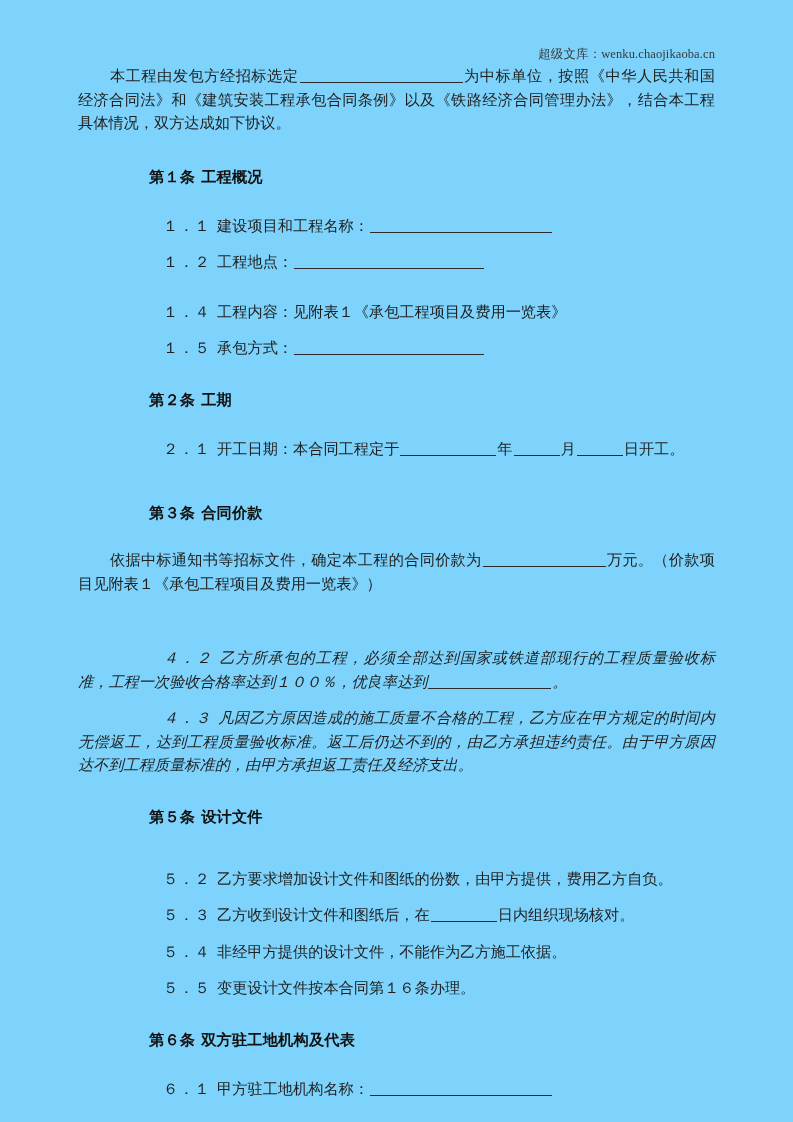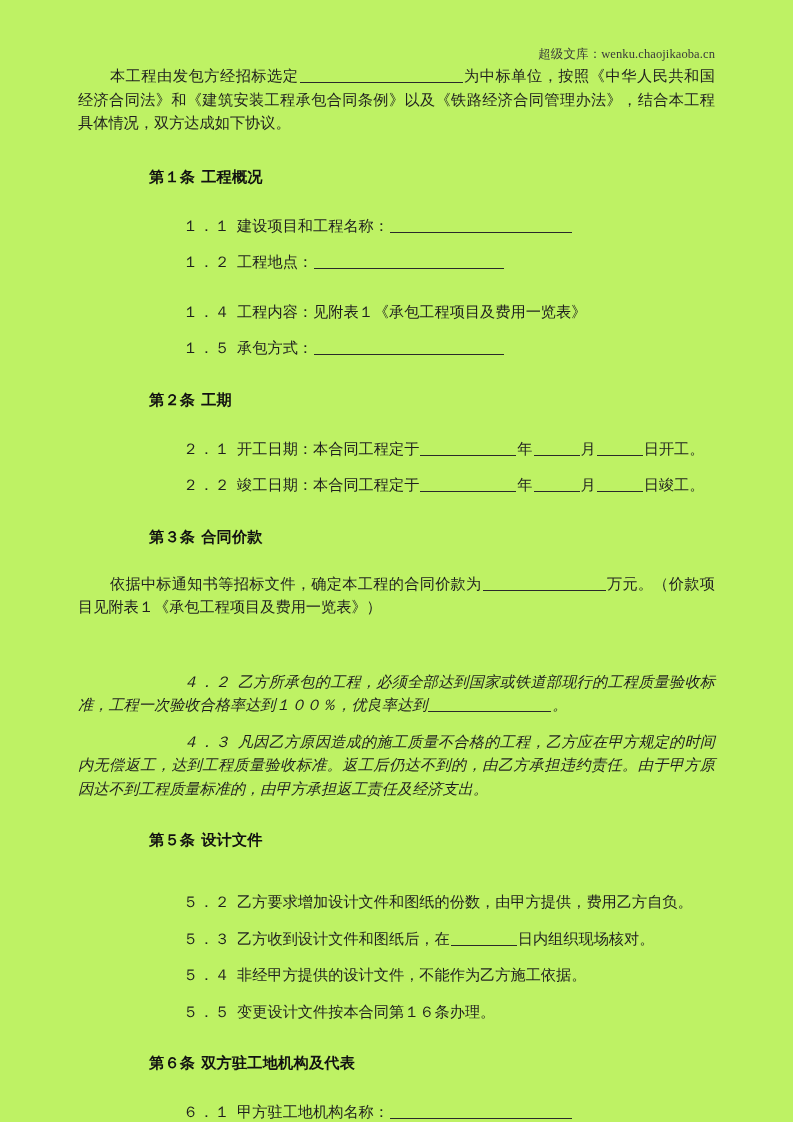--- a/index.html
+++ b/index.html
@@ -8,21 +8,21 @@
     background: #ffffff;
   }
   body {
     font-family: "Liberation Serif", "DejaVu Serif", serif;
     color: #1a1a1a;
   }
   #page {
     position: relative;
     width: 793px;
     height: 1122px;
-    background: #bef264;
+    background: #7dd3fc;
     overflow: hidden;
     box-sizing: border-box;
   }
   .content {
     position: absolute;
     left: 78px;
     top: 46px;
     width: 637px;
   }
   .watermark {
@@ -75,21 +75,20 @@
     padding-left: 0;
     text-indent: 85px;
     white-space: normal;
     text-align: justify;
     text-justify: inter-ideograph;
     font-style: italic;
   }
   .num {
     letter-spacing: 0.5px;
     margin-right: 7px;
-    margin-left: 20px;
   }
 
   
   .blank {
     display: inline-block;
     border-bottom: 1px solid #2a2a2a;
     height: 14px;
     vertical-align: -2px;
     margin: 0 1px;
   }
@@ -137,21 +136,20 @@
     <div class="spacer-20"></div>
 
     <p class="clause-head"><span>第２条</span><span class="ch-gap"></span><span>工期</span></p>
 
     <div class="spacer-18"></div>
 
     <p class="item"><span class="num">２．１</span><span>开工日期：本合同工程定于</span><span class="blank b-lg"></span><span>年</span><span class="blank b-sm"></span><span>月</span><span class="blank b-sm"></span><span>日</span><span>开工。</span></p>
 
     <div class="spacer-13"></div>
 
-    <p class="item"><span class="num">２．２</span><span>竣工日期：本合同工程定于</span><span class="blank b-lg"></span><span>年</span><span class="blank b-sm"></span><span>月</span><span class="blank b-sm"></span><span>日</span><span>竣工。</span></p>
 
     <div class="spacer-20"></div>
 
     <p class="clause-head"><span>第３条</span><span class="ch-gap"></span><span>合同价款</span></p>
 
     <div class="spacer-16"></div>
 
     <p class="para indent"><span>依据中标通知书等招标文件，确定本工程的合同价款为</span><span class="blank b-xl"></span><span>万元。（价款项目见附表１《承包工程项目及费用一览表》）</span></p>
 
     <div class="spacer-20"></div>

